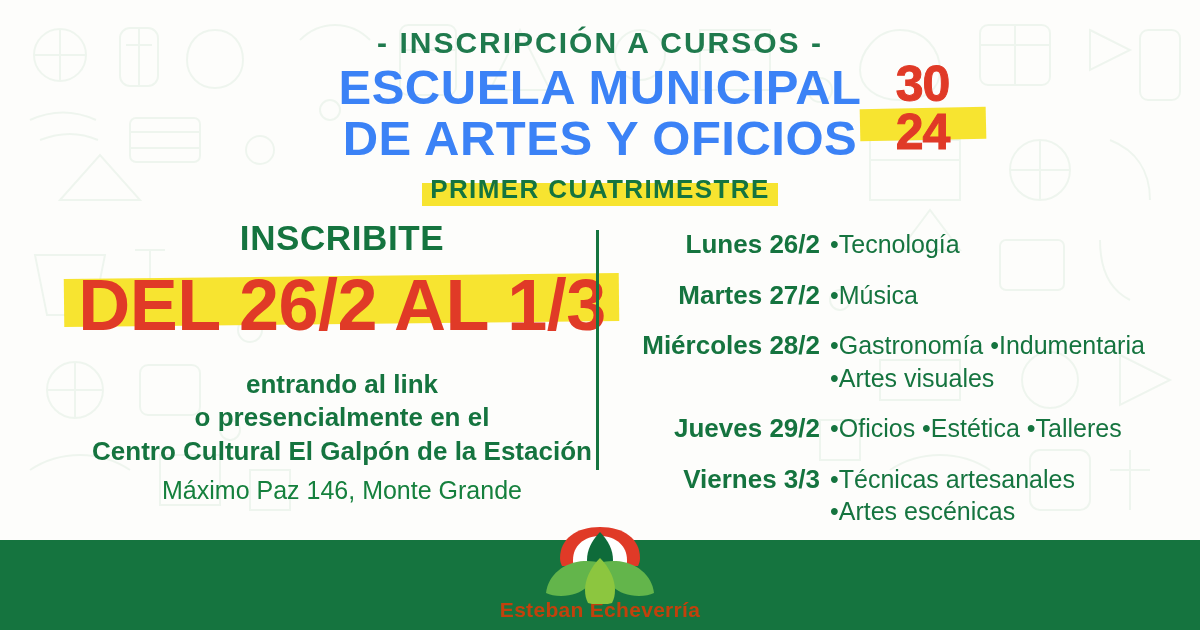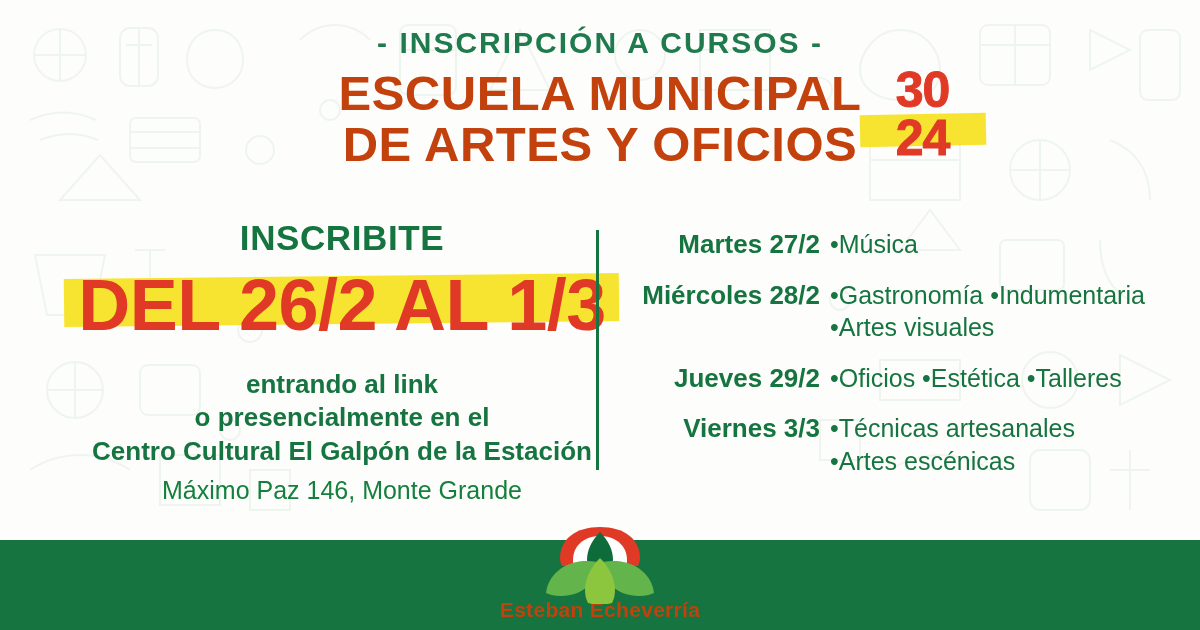--- a/index.html
+++ b/index.html
@@ -25,28 +25,28 @@
   
   .header{
     position:absolute;left:0;right:0;top:26px;
     text-align:center;
   }
   .kicker{
     color:#1f7a4d;
     font-weight:bold;
     font-size:30px;
     letter-spacing:2.0px;
-    margin-bottom:8px;
+    margin-bottom:2px;
   }
   .title-wrap{
     position:relative;
     display:inline-block;
   }
   .title{
-    color:#c2410c;
+    color:#3b82f6;
     font-weight:bold;
     font-size:49px;
     line-height:1.04;
     letter-spacing:.5px;
     white-space:nowrap;
   }
   .title .l2{display:block;}
   .year{
     position:absolute;
     right:-126px;top:-2px;
@@ -214,40 +214,52 @@
         <span class="l2">DE ARTES Y OFICIOS</span>
       </div>
       <div class="year">
         <div class="hl"></div>
         <div class="num">
           <span>30</span>
           <span>24</span>
         </div>
       </div>
     </div>
+    <div>
+      <div class="subtitle-wrap">
+        <div class="subtitle-hl"></div>
+        <div class="subtitle">PRIMER CUATRIMESTRE</div>
+      </div>
+    </div>
   </div>
 
   <div class="left">
     <div class="inscribite">INSCRIBITE</div>
     <div class="dates-wrap">
       <div class="dates-hl"></div>
       <div class="dates">DEL 26/2 AL 1/3</div>
     </div>
     <div class="link-line">
       <div>entrando al link</div>
       <div>o presencialmente en el</div>
       <div>Centro Cultural El Galpón de la Estación</div>
     </div>
     <div class="address">Máximo Paz 146, Monte Grande</div>
   </div>
 
   <div class="divider"></div>
 
   <div class="right">
 
+    <div class="day-row">
+      <div class="day-label">Lunes 26/2</div>
+      <div class="day-items">
+        <span class="ln">•Tecnología</span>
+      </div>
+    </div>
 
     <div class="day-row">
       <div class="day-label">Martes 27/2</div>
       <div class="day-items">
         <span class="ln">•Música</span>
       </div>
     </div>
 
     <div class="day-row">
       <div class="day-label">Miércoles 28/2</div>

